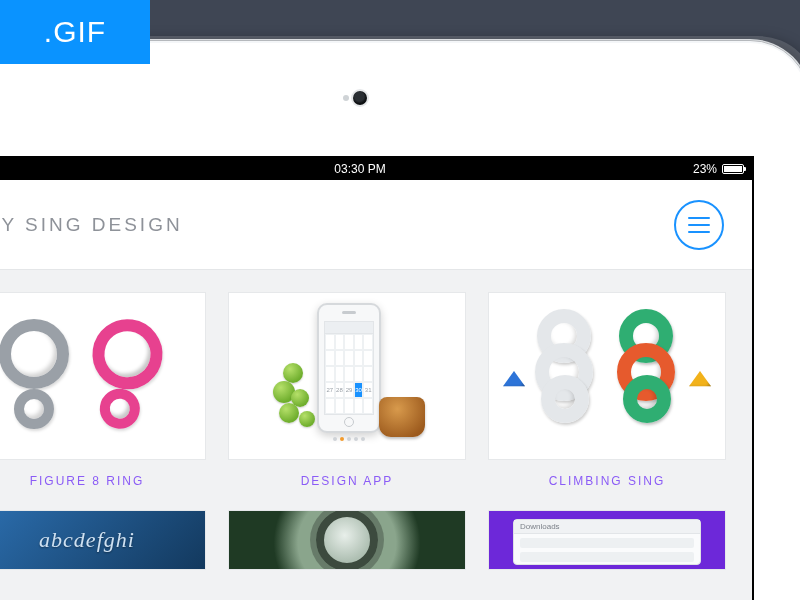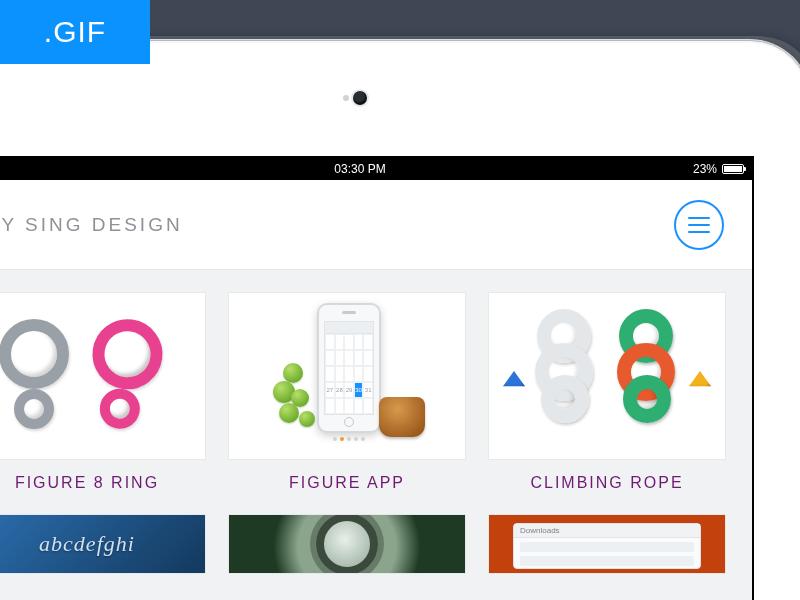--- a/index.html
+++ b/index.html
@@ -156,22 +156,22 @@
   .thumb {
     width: 238px;
     height: 168px;
     background: #fff;
     border: 1px solid #e6e8ea;
     position: relative;
     overflow: hidden;
   }
   .caption {
     margin-top: 14px;
-    color: #701a75;
-    font-size: 16px;
+    color: #8b5cf6;
+    font-size: 12px;
     letter-spacing: 2px;
     font-weight: 400;
   }
 
   
   .row2 .thumb { height: 60px; }
 
   
 
   
@@ -262,21 +262,21 @@
     font-family: cursive; font-style:italic; color:#cfe1f2; font-size:22px; letter-spacing:1px;
     text-shadow:0 1px 2px rgba(0,0,0,.4);
   }
   .r2b { background: radial-gradient(circle at 50% 55%, #dfe9e2 0 18%, #8aa58c 19% 40%, #1f3a24 60%); }
   .r2b::after{
     content:""; position:absolute; left:50%; top:50%; width:46px; height:46px; transform:translate(-50%,-50%);
     border-radius:50%; border:8px solid #3c4a3e;
     background: radial-gradient(circle at 45% 40%, #e8efea, #aebfb2 70%);
     box-shadow: 0 0 0 6px rgba(0,0,0,.25);
   }
-  .r2c { background:#c2410c;text-align:center; }
+  .r2c { background:#6d28d9;text-align:center; }
   .r2c .win {
     position:absolute; left:24px; right:24px; top:8px; bottom:4px;
     border:1px solid #dfe2e5; border-radius:4px; background:#fafbfc;
   }
   .r2c .win .bar{ height:14px; background:#f0f2f4; border-bottom:1px solid #e2e5e8; font-size:8px; color:#7d828a; display:flex; align-items:center; padding-left:6px;}
   .r2c .win .row{ height:10px; margin:4px 6px; background:#edf0f2; border-radius:2px;}
 </style>
 </head>
 <body>
 
@@ -366,39 +366,39 @@
                 <span></span>
               </div>
           </div>
           <span class="grape" style="left:54px; top:70px; width:20px; height:20px;"></span>
           <span class="grape" style="left:44px; top:88px; width:22px; height:22px;"></span>
           <span class="grape" style="left:62px; top:96px; width:18px; height:18px;"></span>
           <span class="grape" style="left:50px; top:110px; width:20px; height:20px;"></span>
           <span class="grape" style="left:70px; top:118px; width:16px; height:16px;"></span>
           <div class="cookie" style="left:150px; top:104px;"></div>
         </div>
-        <div class="caption">FIGURE APP</div>
+        <div class="caption">DESIGN APP</div>
       </div>
 
       <div class="card">
         <div class="thumb">
           <div class="hold blue"></div>
           <div class="hold yel"></div>
           <div class="knot white">
             <div class="loop l1"></div>
               <div class="loop l2"></div>
               <div class="loop l3"></div>
           </div>
           <div class="knot multi">
             <div class="loop l1"></div>
               <div class="loop alt l2"></div>
               <div class="loop l3"></div>
           </div>
         </div>
-        <div class="caption">CLIMBING ROPE</div>
+        <div class="caption">CLIMBING SING</div>
       </div>
 
       <div class="card row2">
         <div class="thumb r2a"></div>
       </div>
       <div class="card row2">
         <div class="thumb r2b"></div>
       </div>
       <div class="card row2">
         <div class="thumb r2c">

